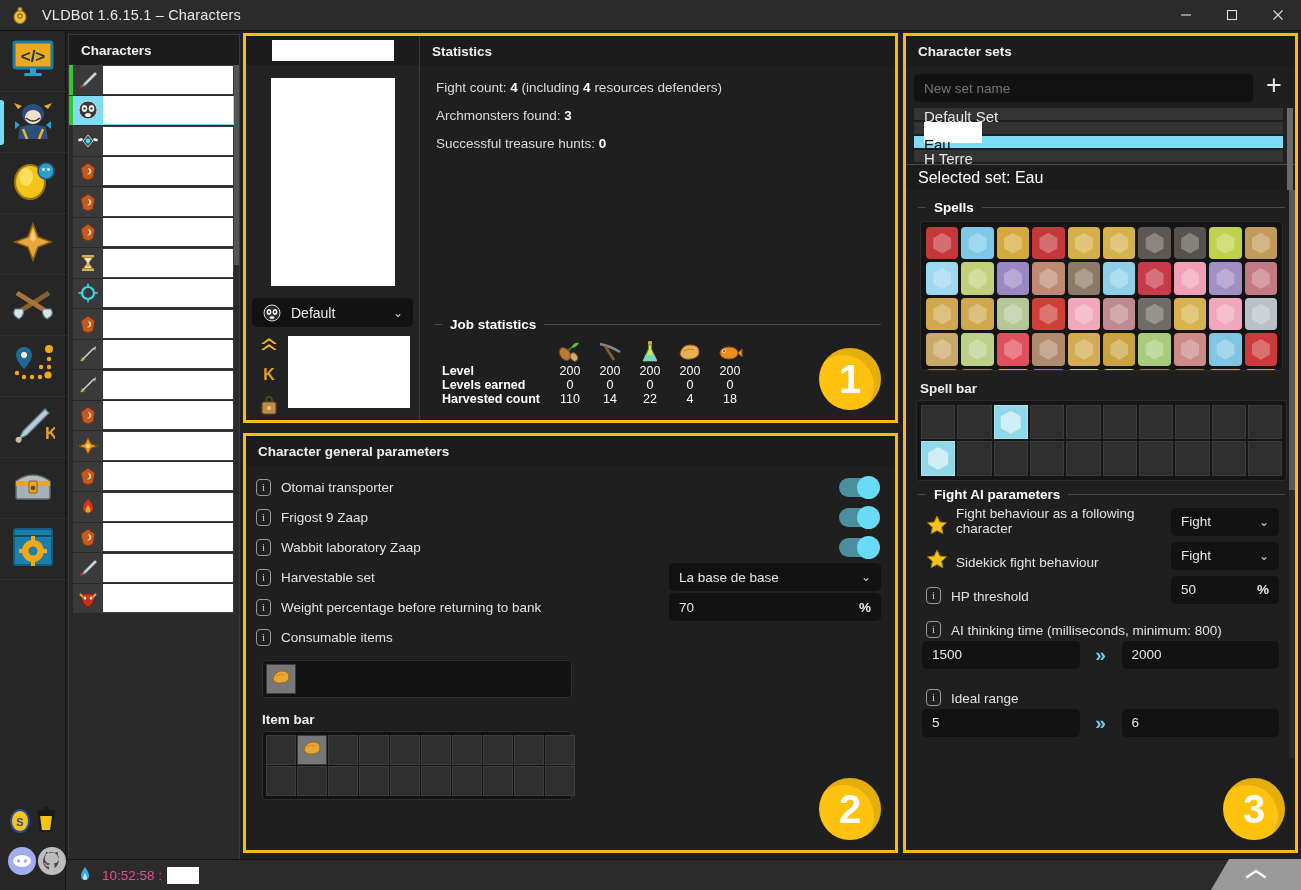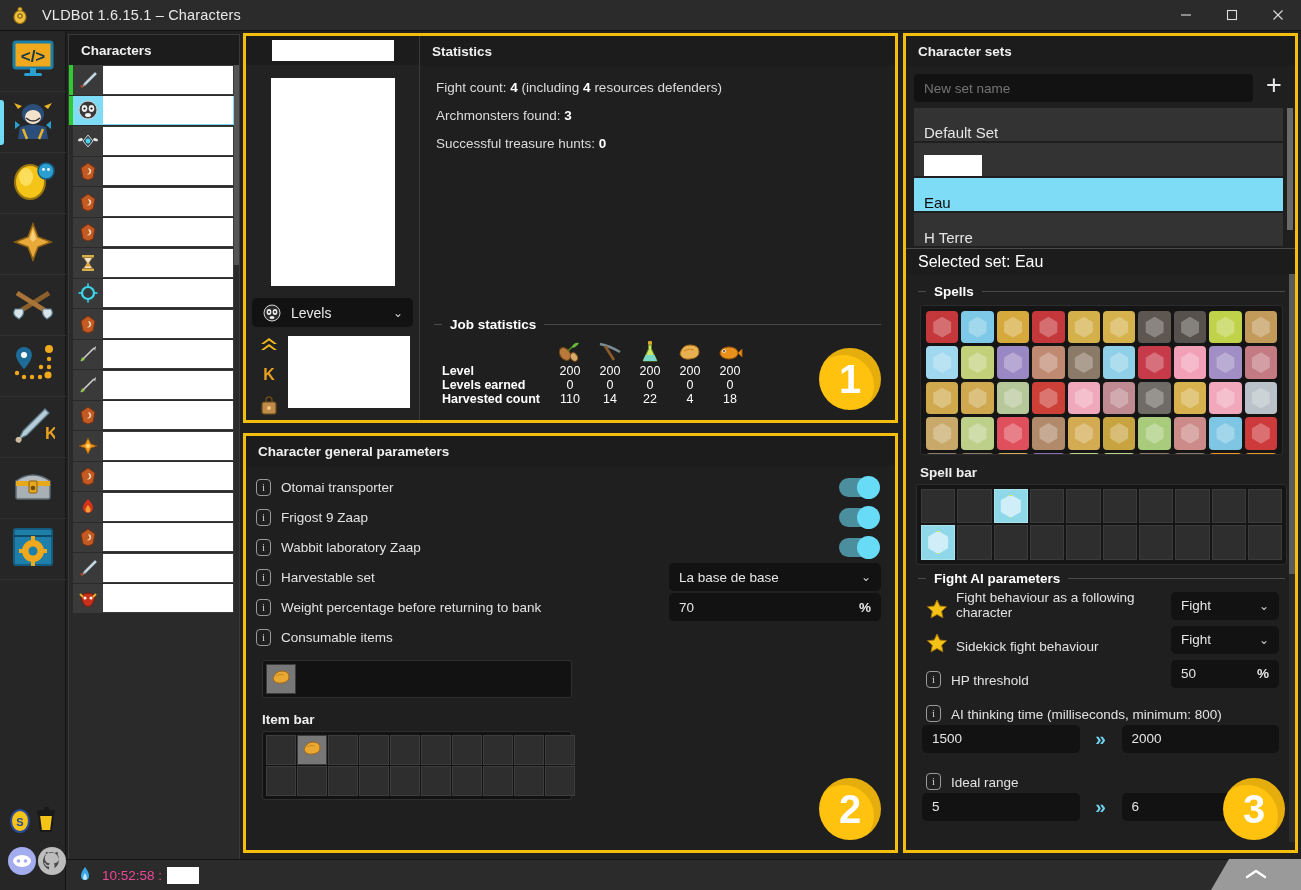--- a/index.html
+++ b/index.html
@@ -137,21 +137,21 @@
   
   #region3 { left: 903px; top: 33px; width: 395px; height: 820px; overflow: hidden; }
   .newset-row { display: flex; align-items: flex-end; padding: 6px 6px 6px 8px; gap: 6px; background: #1f1f1f; }
   .newset-input {
     flex: 1; height: 28px; background: #121212; border: none; border-radius: 4px;
     color: #8b8b8b; font-size: 13.5px; padding: 0 10px; font-family: "Liberation Sans", sans-serif;
   }
   .plus-btn { width: 30px; height: 30px; color: #e8e8e8; font-size: 27px; line-height: 26px; text-align: center; }
   .set-list { position: relative; background: #1f1f1f; padding-left: 8px; }
   .set-row {
-    height: 35px; background: #333; display: flex; align-items: flex-end; padding-left: 10px;
+    height: 14px; background: #333; display: flex; align-items: flex-start; padding-left: 10px;
     color: #e6e6e6; font-size: 15px; border-bottom: 2px solid #1f1f1f; margin-right: 12px;
   }
   .set-row.sel { background: #7fdcf7; color: #0c0c0c; }
   .set-row .wname { width: 58px; height: 21px; background: #fff; }
   .set-scroll { position: absolute; right: 2px; top: 0; width: 6px; height: 122px; background: #6a6a6a; }
   .sel-set-head { height: 26px; background: #1c1c1c; border-top: 1px solid #4a4a4a; color: #fff; font-weight: normal; font-size: 16px; display:flex; align-items:center; padding-left: 12px; }
   .r3-scroll-wrap { position: relative; height: 568px; background: #1f1f1f; overflow: hidden; padding: 4px 6px 0 8px; }
   fieldset.g2 { border: none; border-top: 1px solid #4a4a4a; padding: 0; margin: 6px 4px 0 4px; }
   fieldset.g2 > legend { color: #fff; font-size: 13.5px; font-weight: bold; padding: 0 8px; margin-left: 8px; }
   .spell-grid {
@@ -616,21 +616,21 @@
         <span class="bico">
           <svg width="18" height="18" viewBox="0 0 18 18">
               <circle cx="9" cy="9" r="8" fill="#2a2a2a" stroke="#d8d8d8" stroke-width="1"></circle>
               <ellipse cx="6" cy="8" rx="2.4" ry="3" fill="#e8e8e8"></ellipse>
               <ellipse cx="12" cy="8" rx="2.4" ry="3" fill="#e8e8e8"></ellipse>
               <circle cx="6" cy="8" r="1" fill="#1a1a1a"></circle>
               <circle cx="12" cy="8" r="1" fill="#1a1a1a"></circle>
               <ellipse cx="9" cy="13.5" rx="2.5" ry="1.6" fill="#e8e8e8"></ellipse>
             </svg>
         </span>
-        <span>Levels</span>
+        <span>Default</span>
         <span class="chev">⌄</span>
       </div>
       <div class="lvl-row">
         <div class="lvl-icons">
           <span>
             <svg width="20" height="16" viewBox="0 0 20 16">
                 <path d="M2 8 L10 2 L18 8 L15 8 L10 4.5 L5 8 Z" fill="#f0b81c"></path>
                 <path d="M2 14 L10 8 L18 14 L15 14 L10 10.5 L5 14 Z" fill="#f0b81c"></path>
               </svg>
           </span>

